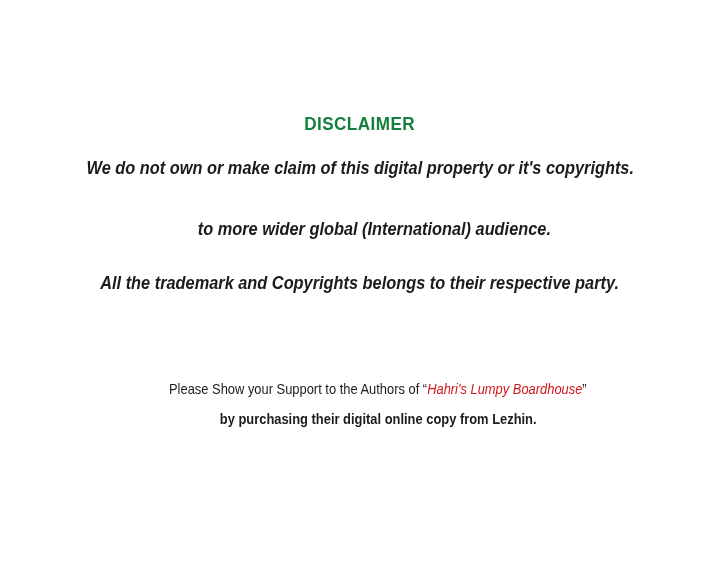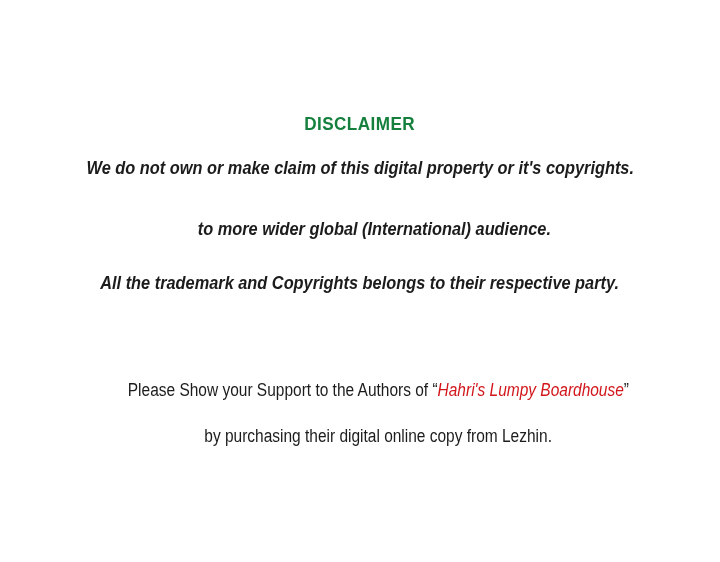--- a/index.html
+++ b/index.html
@@ -39,26 +39,26 @@
   .body-line {
     font-size: 19px;
     font-style: italic;
     font-weight: 700;
   }
   .l1 { top: 157px; }
   .l2 { top: 188px; }
   .l3 { top: 218px; margin-left: 29px; }
   .l4 { top: 264px; margin-top: 8px; }
   .support-line {
-    font-size: 18px;
+    font-size: 15px;
     font-weight: 500;
     margin-left: 36px;
   }
   .l5 { top: 380px; }
-  .l6 { top: 426px; }
+  .l6 { top: 410px; font-weight: bold; }
   .series-title {
     color: #d2161b;
     font-style: italic;
   }
 </style>
 </head>
 <body>
 
 <div class="page">
 

